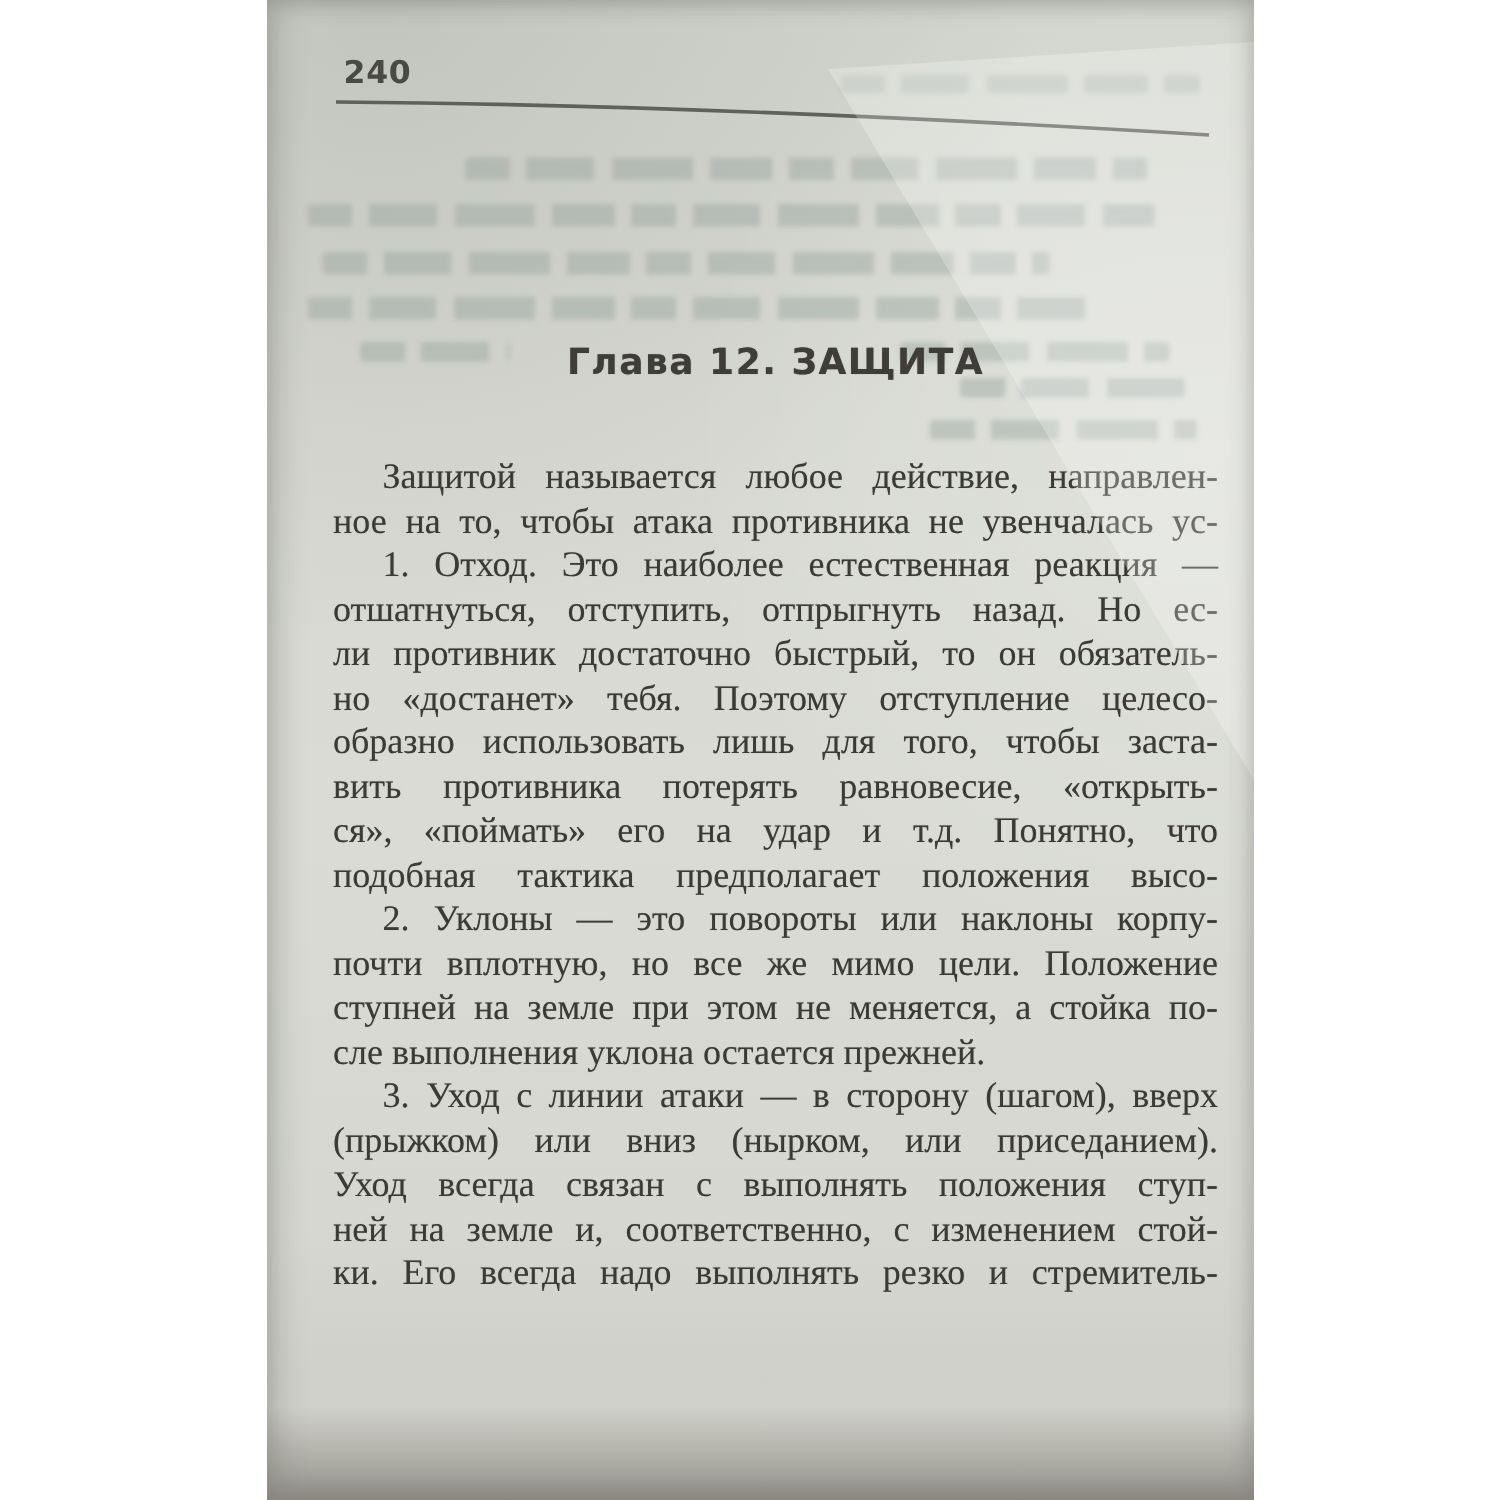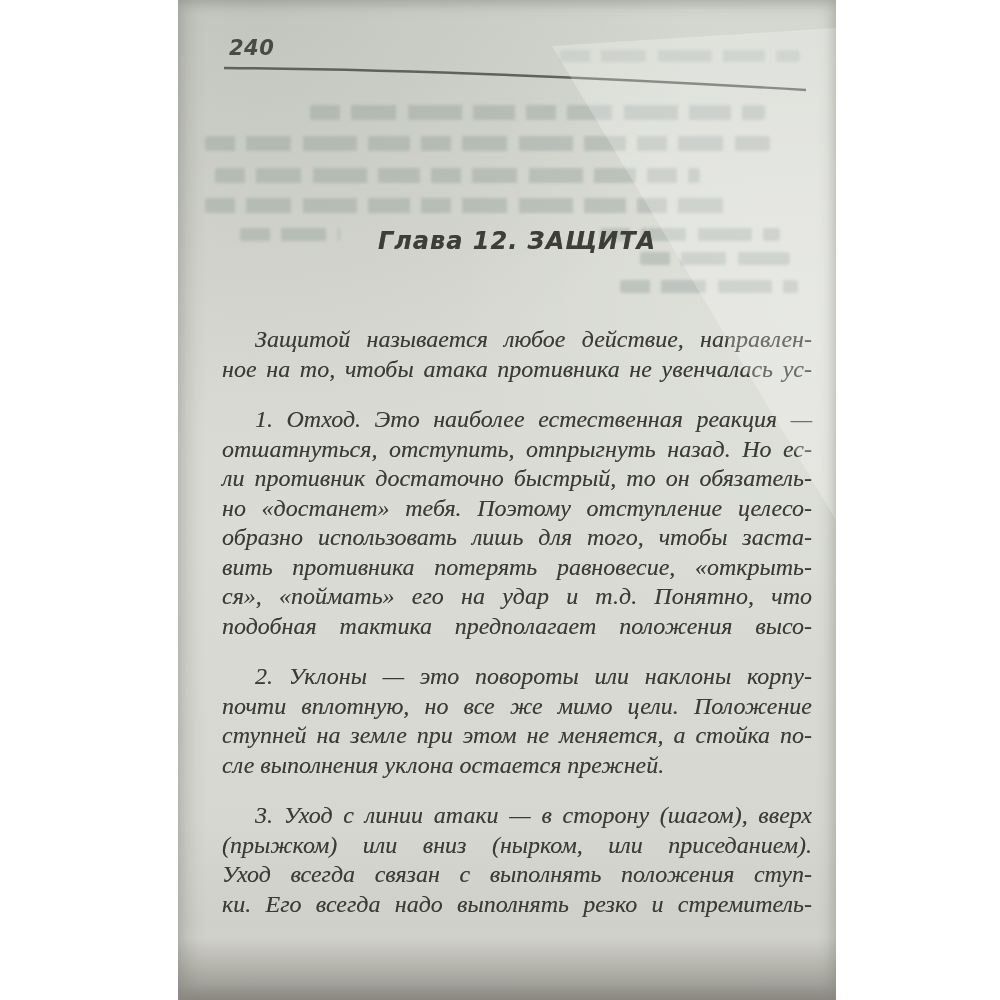--- a/index.html
+++ b/index.html
@@ -3,21 +3,20 @@
 <meta charset="utf-8">
 <style>
   html, body { margin: 0; padding: 0; background: #ffffff; }
   .canvas {
     position: relative;
     width: 1000px;
     height: 1000px;
     background: #ffffff;
     overflow: hidden;
     font-family: "Liberation Serif", serif;
-    font-style: italic;
   }
   
   .photo {
     position: absolute;
     left: 178px; top: 0;
     width: 658px; height: 1000px;
     background:
       radial-gradient(120% 80% at 12% 0%, rgba(110,115,108,0.16), transparent 55%),
       radial-gradient(90% 60% at 95% 30%, rgba(255,255,255,0.20), transparent 60%),
       linear-gradient(180deg, #d2d5cd 0%, #d7d9d2 28%, #d9dbd4 55%, #d5d7d0 82%, #cfd0c9 92%, #d2d3cc 100%);
@@ -53,21 +52,21 @@
   
   .bodytext {
     position: absolute;
     left: 44px; top: 304px; width: 590px;
     font-family: "Liberation Serif", serif;
     font-size: 24px; line-height: 29.5px;
     color: #3b3a36;
     text-shadow: 0 0 0.5px rgba(59,58,54,0.45);
   }
   .line { text-align: justify; text-align-last: justify; height: 29.5px; overflow: visible; }
-  .line.indent { text-indent: 33px; margin-top: 21px; }
+  .line.indent { text-indent: 33px; }
   .line.para-end { text-align-last: left; }
   
   .ghost {
     position: absolute;
     height: 15px;
     color: #939f9a;
     opacity: 0.40;
     filter: blur(1.7px);
     border-radius: 3px;
     background-image: repeating-linear-gradient(90deg,
@@ -162,20 +161,21 @@
         <div class="line">ступней на земле при этом не меняется, а стойка по-</div>
 
         <div class="line para-end">сле выполнения уклона остается прежней.</div>
 
         <div class="line indent">3. Уход с линии атаки — в сторону (шагом), вверх</div>
 
         <div class="line">(прыжком) или вниз (нырком, или приседанием).</div>
 
         <div class="line">Уход всегда связан с выполнять положения ступ-</div>
 
+        <div class="line">ней на земле и, соответственно, с изменением стой-</div>
 
         <div class="line">ки. Его всегда надо выполнять резко и стремитель-</div>
       </div>
 
     <div class="glare"></div>
     <div class="bottom-shade"></div>
   </div>
 </div>
 
 </body></html>

